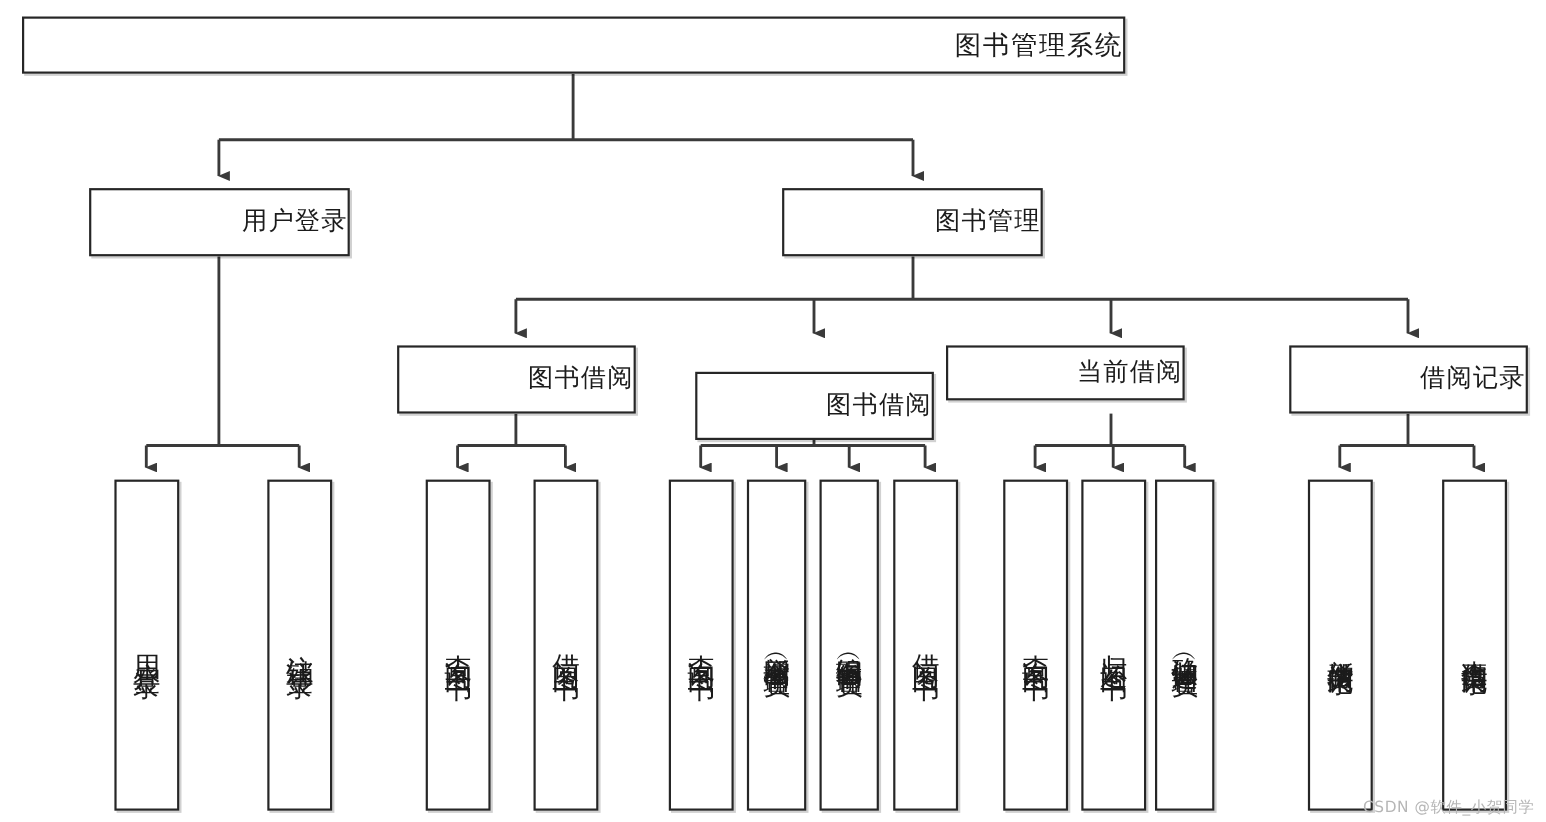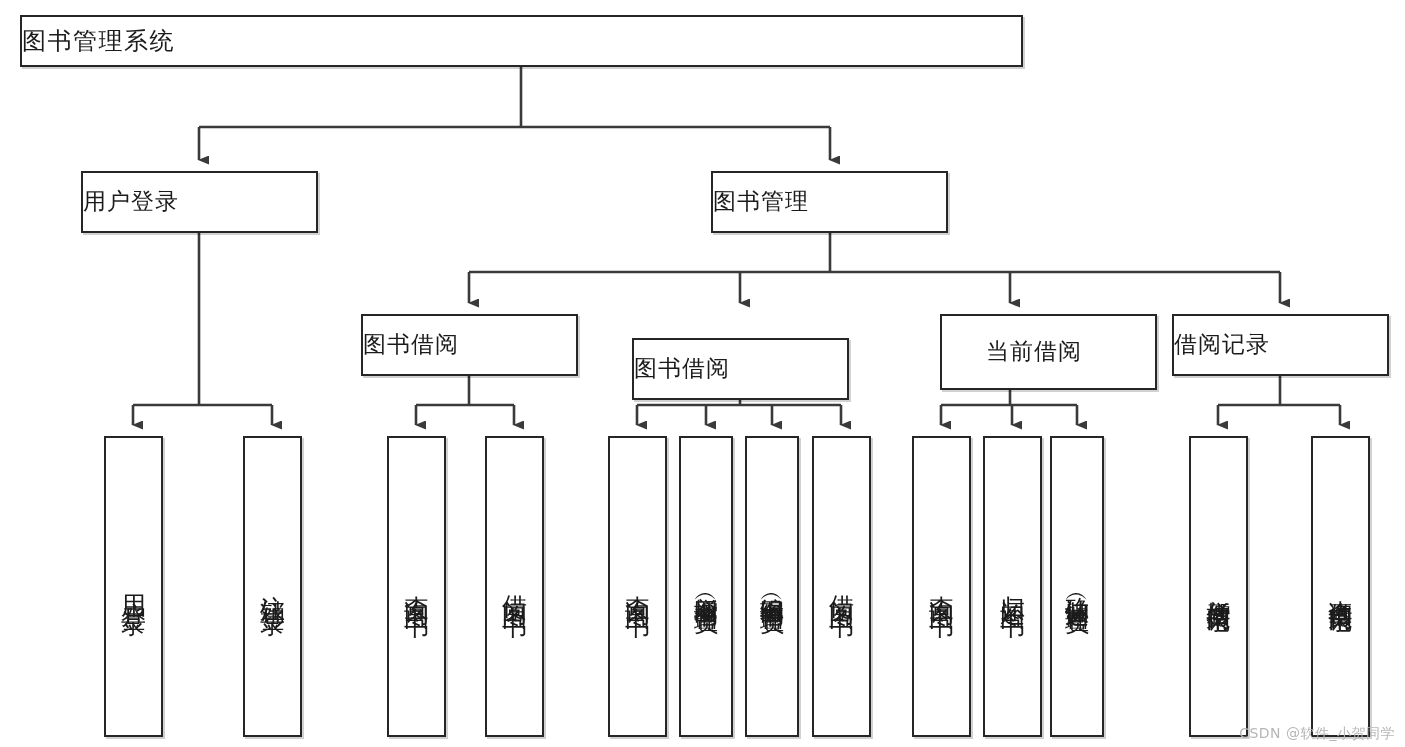--- a/index.html
+++ b/index.html
@@ -22,21 +22,21 @@
     pointer-events:none;
   }
   .node{
     position:absolute;
     box-sizing:border-box;
     border:2px solid #262626;
     background:#ffffff;
     box-shadow:2px 2px 0 rgba(0,0,0,0.18);
     display:flex;
     align-items:center;
-    justify-content:flex-start;
+    justify-content:flex-end;
     color:#1b1b1b;
   }
   .node .lbl{
     display:block;
     text-align:center;
     white-space:nowrap;
     line-height:1.18;
   }
   
   .node.h .lbl{
@@ -138,21 +138,21 @@
   <div class="node h" style="left:711px;top:171px;width:237px;height:62px;">
     <span class="lbl">图书管理</span>
   </div>
 
   <div class="node h" style="left:361px;top:314px;width:217px;height:62px;">
     <span class="lbl">图书借阅</span>
   </div>
   <div class="node h" style="left:632px;top:314px;width:217px;height:62px;margin-top:24px;">
     <span class="lbl">图书借阅</span>
   </div>
-  <div class="node h" style="left:940px;top:314px;width:217px;height:76px;padding-left:44px;">
+  <div class="node h" style="left:860px;top:314px;width:217px;height:50px;padding-left:44px;">
     <span class="lbl">当前借阅</span>
   </div>
   <div class="node h" style="left:1172px;top:314px;width:217px;height:62px;">
     <span class="lbl">借阅记录</span>
   </div>
 
   <div class="node v" style="left:104px;top:436px;width:59px;height:301px;">
     <span class="lbl">用户登录</span>
   </div>
   <div class="node v" style="left:243px;top:436px;width:59px;height:301px;">

